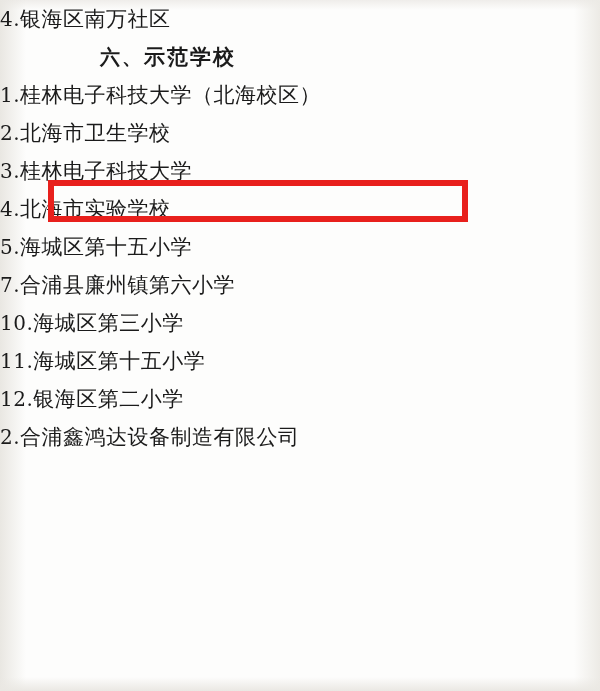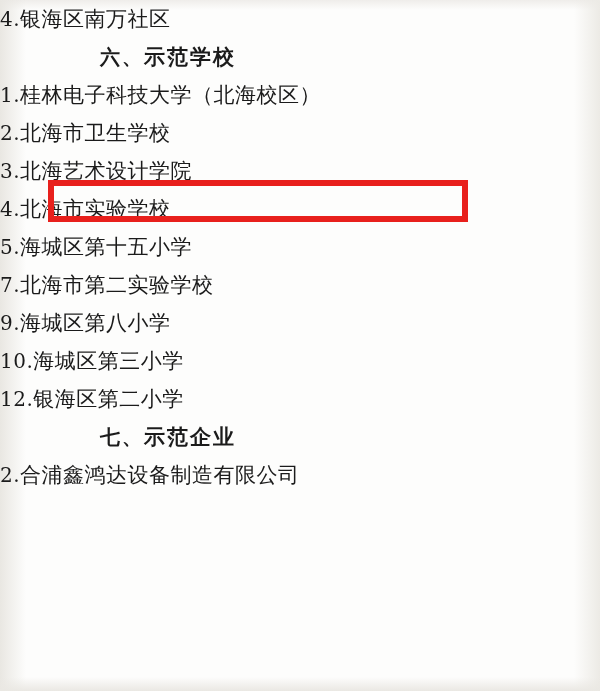--- a/index.html
+++ b/index.html
@@ -99,26 +99,25 @@
   <div class="edge-top"></div>
   <div class="edge-left"></div>
   <div class="edge-right"></div>
   <div class="edge-bottom"></div>
 
   <div class="doc-body" id="doc-body">
       <div class="line item"><span class="num">4.</span><span class="txt">银海区南万社区</span></div>
       <div class="line heading"><span class="num">六、</span><span class="txt">示范学校</span></div>
       <div class="line item"><span class="num">1.</span><span class="txt">桂林电子科技大学（北海校区）</span></div>
       <div class="line item"><span class="num">2.</span><span class="txt">北海市卫生学校</span></div>
-      <div class="line item"><span class="num">3.</span><span class="txt">北海艺术设计学院</span></div>
+      <div class="line item"><span class="num">3.</span><span class="txt">桂林电子科技大学</span></div>
       <div class="line item"><span class="num">4.</span><span class="txt">北海市实验学校</span></div>
       <div class="line item"><span class="num">5.</span><span class="txt">海城区第十五小学</span></div>
-      <div class="line item"><span class="num">7.</span><span class="txt">北海市第二实验学校</span></div>
-      <div class="line item"><span class="num">9.</span><span class="txt">海城区第八小学</span></div>
+      <div class="line item"><span class="num">7.</span><span class="txt">合浦县廉州镇第六小学</span></div>
       <div class="line item"><span class="num">10.</span><span class="txt">海城区第三小学</span></div>
+      <div class="line item"><span class="num">11.</span><span class="txt">海城区第十五小学</span></div>
       <div class="line item"><span class="num">12.</span><span class="txt">银海区第二小学</span></div>
-      <div class="line heading"><span class="num">七、</span><span class="txt">示范企业</span></div>
       <div class="line item"><span class="num">2.</span><span class="txt">合浦鑫鸿达设备制造有限公司</span></div>
     </div>
 
   <div class="highlight-box" id="highlight-box" style="left: 48px; top: 180px; width: 420px; height: 42px; border-color: rgb(232, 32, 28);"></div>
 
 </div>
 
 </body></html>

